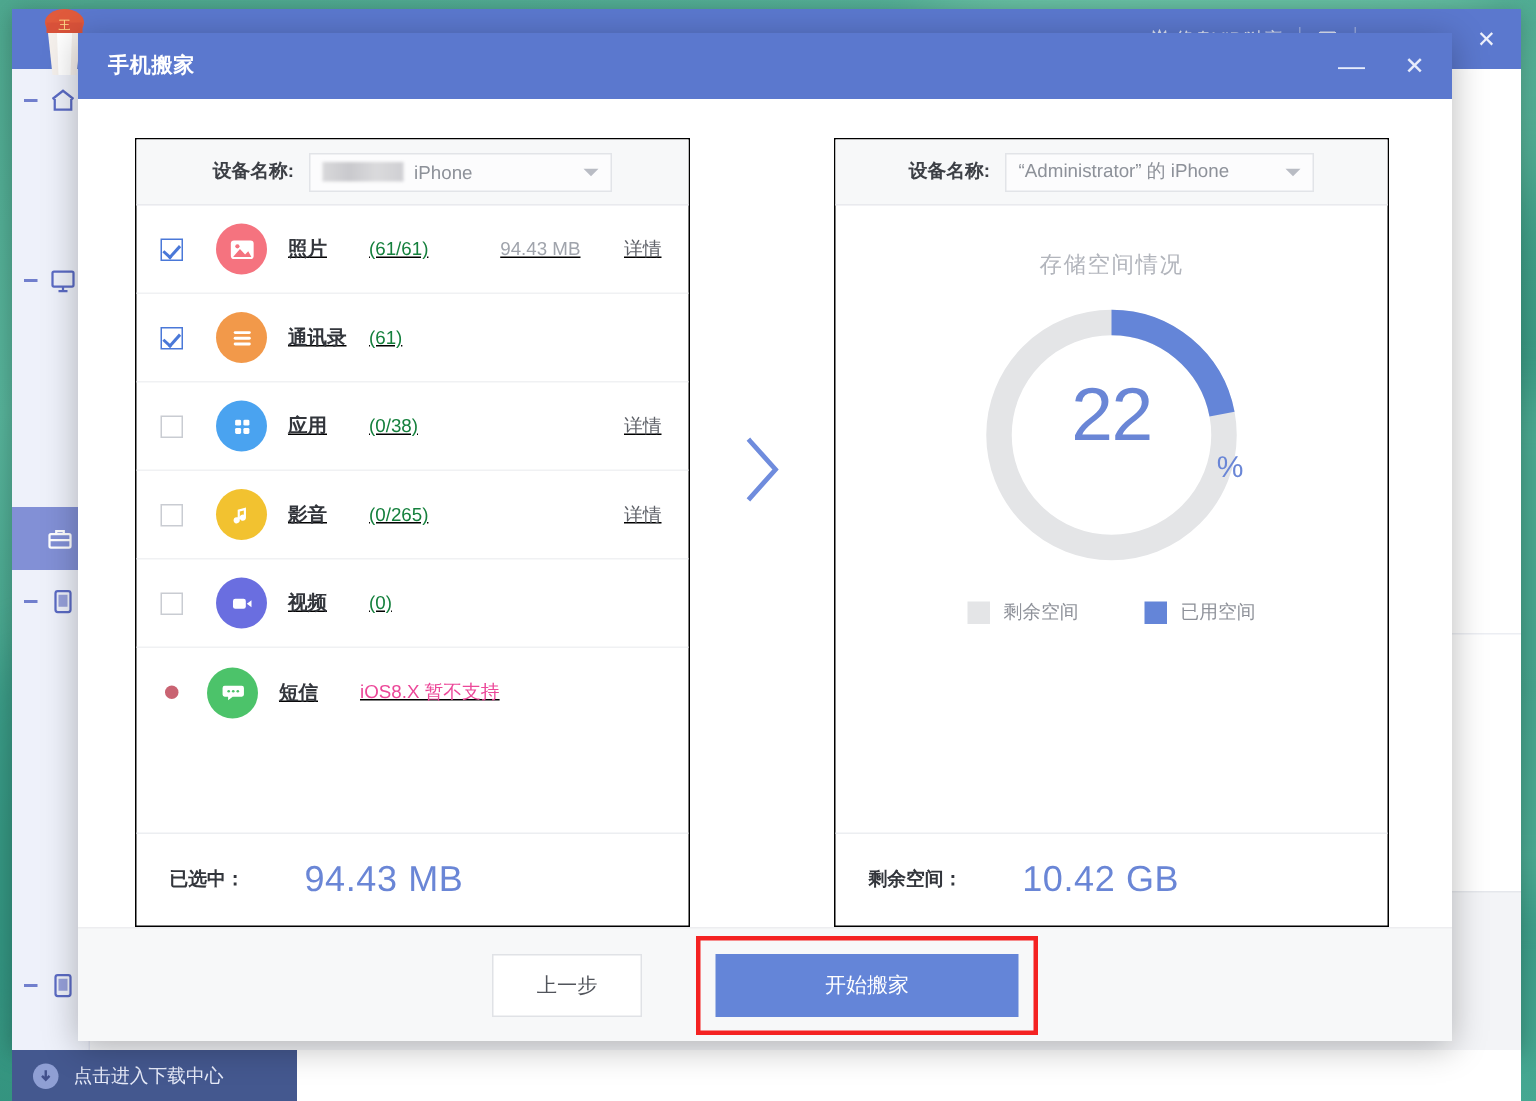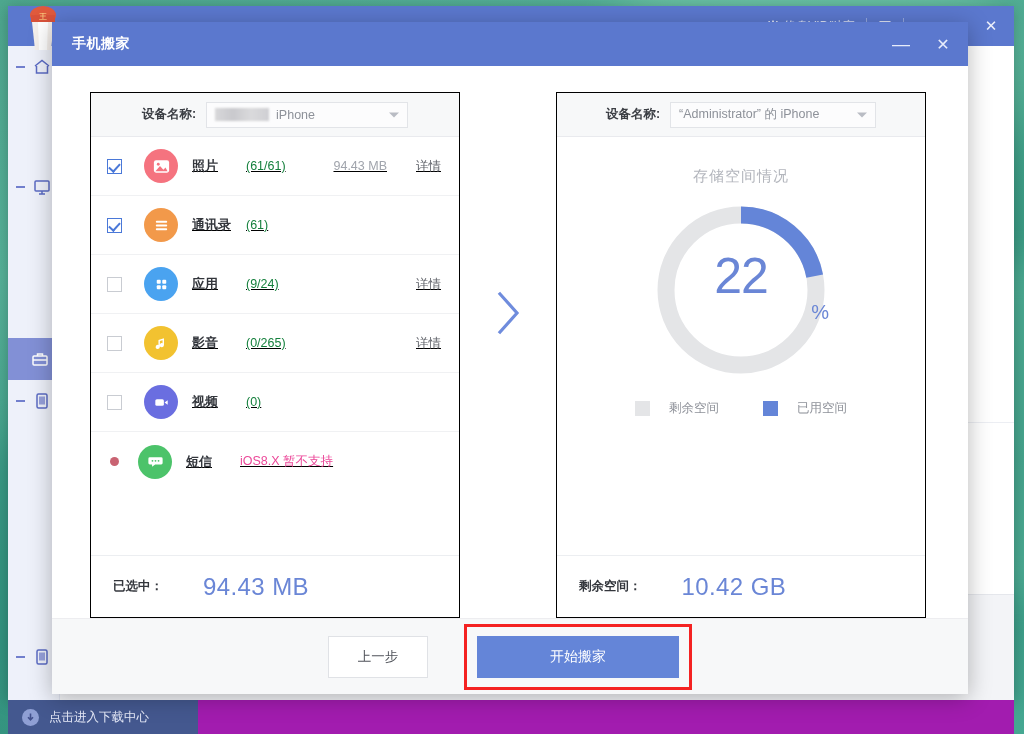--- a/index.html
+++ b/index.html
@@ -76,21 +76,21 @@
   #bg-lowpanel .mini-row {
     position: absolute; left: 12px; bottom: 6px;
     display: flex; align-items: center; gap: 6px;
     font-size: 11px; color: #8b90a0;
   }
   .mini-ico { width: 14px; height: 14px; border: 1.6px solid #7f8cd0; border-radius: 2px; }
 
   
   #downloadbar {
     position: absolute; left: 8px; bottom: 0px; width: 1006px; height: 34px;
-    background: #a21caf; display: flex; align-items: center;
+    background: #ffffff; display: flex; align-items: center;
   }
   #downloadbar .dl-left {
     width: 190px; height: 34px; background: #44588f;
     display: flex; align-items: center; gap: 10px; padding-left: 14px;
     color: #e6eaf8; font-size: 12.5px;
   }
   .dl-circle {
     width: 17px; height: 17px; border-radius: 50%; background: #8f9fd4;
     display: flex; align-items: center; justify-content: center;
     color: #42508c; font-size: 11px; line-height: 1;
@@ -188,21 +188,21 @@
   .donut-title { font-size: 15px; color: #b2b5bc; letter-spacing: 1px; }
   #donut { margin-top: 16px; position: relative; width: 176px; height: 176px; }
   #donut-center {
     position: absolute; inset: 0; display: flex; align-items: center; justify-content: center;
     color: #6a86d6;
     flex-direction: column;
   }
   #donut-center .pct { font-size: 50px; line-height: 1; font-weight: normal; letter-spacing: -1px; }
   #donut-center .sym { font-size: 20px; align-self: flex-end; padding-bottom: 6px; margin-left: 2px; }
   #legend { margin-top: 22px; display: flex; align-items: center; gap: 44px; }
-  .legend-item { display: flex; align-items: center; gap: 19px; font-size: 12.5px; color: #8e9199; }
+  .legend-item { display: flex; align-items: center; gap: 9px; font-size: 12.5px; color: #8e9199; }
   .legend-sw { width: 15px; height: 15px; }
 
   
   #warn {
     position: absolute; left: 38px; top: 566px;
     display: flex; align-items: center; gap: 6px;
     font-size: 12px; color: #e08a8a;
   }
   #warn .warn-ico {
     width: 13px; height: 13px; border: 1px solid #e08a8a; border-radius: 50%;
@@ -416,21 +416,21 @@
           <span class="cbx"></span>
           <span class="avatar" style="background:#4aa3f0;">
             <svg viewBox="0 0 20 20">
                 <rect x="5" y="5" width="4.2" height="4.2" rx="1" fill="#fff"></rect>
                 <rect x="10.8" y="5" width="4.2" height="4.2" rx="1" fill="#fff"></rect>
                 <rect x="5" y="10.8" width="4.2" height="4.2" rx="1" fill="#fff"></rect>
                 <rect x="10.8" y="10.8" width="4.2" height="4.2" rx="1" fill="#fff"></rect>
               </svg>
           </span>
           <span class="row-name">应用</span>
-          <span class="row-count">(9/24)</span>
+          <span class="row-count">(0/38)</span>
           <span class="row-size"></span>
           <span class="row-detail">详情</span>
         </div>
 
         <div class="row">
           <span class="cbx"></span>
           <span class="avatar" style="background:#f2c230;">
             <svg viewBox="0 0 20 20">
                 <path d="M12.6 4.5 v7.2 a2.2 2.2 0 1 1 -1.5 -2.05 V6.6 L8.3 7.4 v6.1 a2.2 2.2 0 1 1 -1.5 -2.05 V6.2 Z" fill="#fff"></path>
               </svg>

